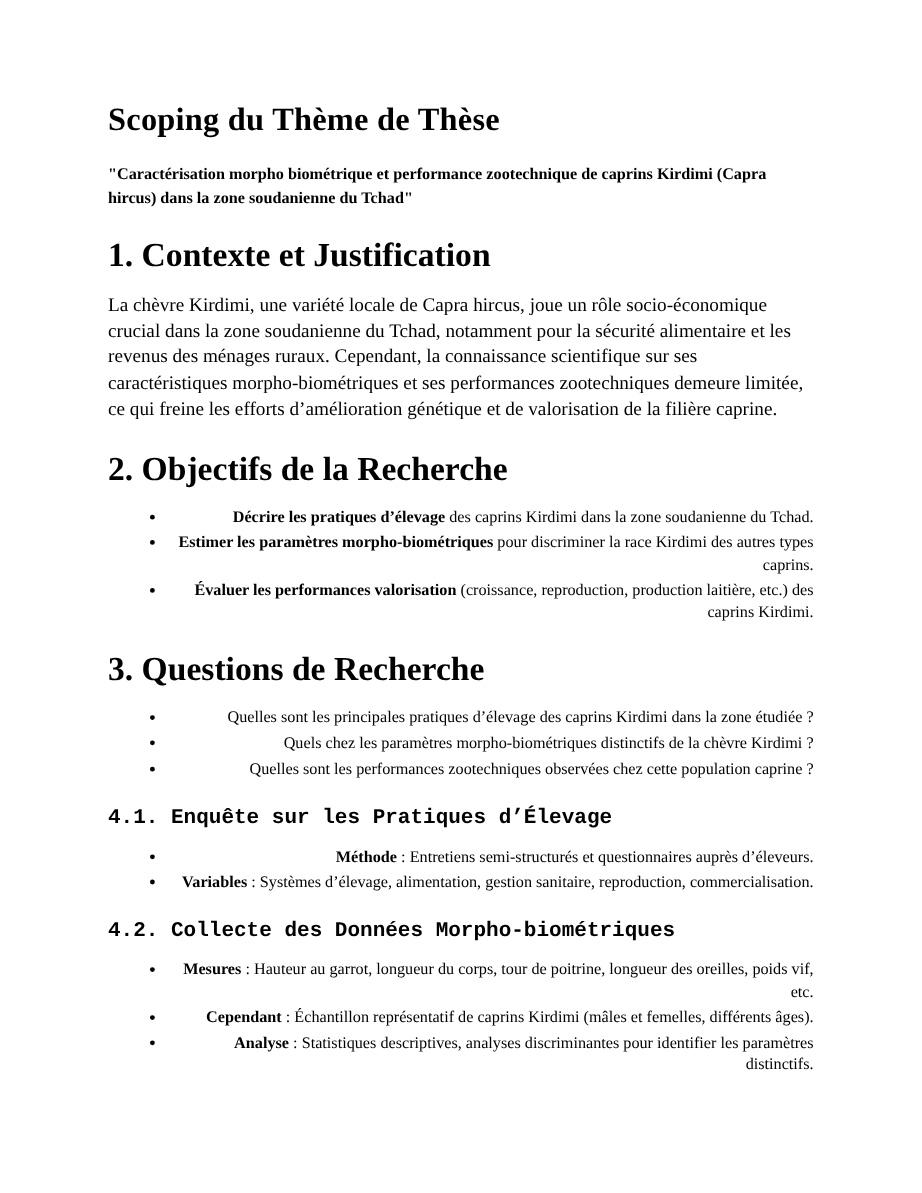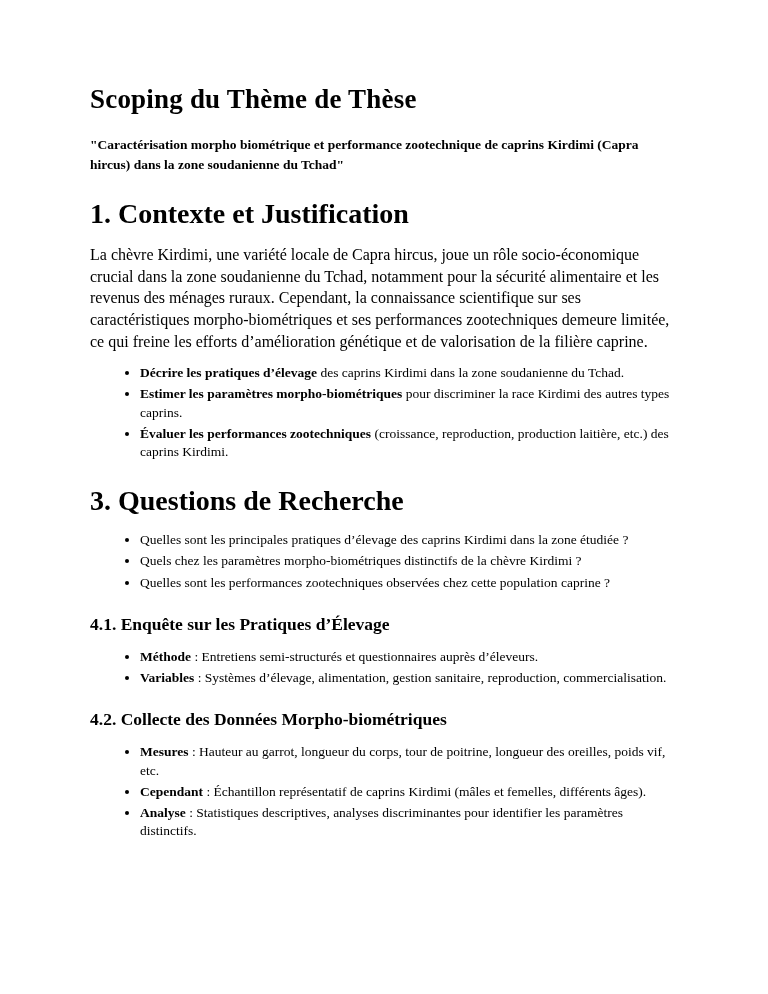--- a/index.html
+++ b/index.html
@@ -32,54 +32,57 @@
     font-size: 28px;
     font-weight: bold;
     margin-top: 24px;
     margin-bottom: 14px;
   }
   h3.sub-heading {
     font-size: 17.5px;
     font-weight: bold;
     margin-top: 22px;
     margin-bottom: 13px;
+    font-family: Liberation Mono, monospace;
   }
   p.body-text {
     font-size: 16px;
     line-height: 1.35;
     margin-bottom: 10px;
   }
   ul.bullet-list {
     margin: 12px 0 16px 0;
     padding-left: 50px;
     list-style-type: disc;
   }
   ul.bullet-list li {
     font-size: 13.5px;
     line-height: 1.35;
     margin-bottom: 3px;
+    text-align: right;
   }
   .b { font-weight: bold; }
 </style>
 </head>
 <body>
 
 <div class="page">
 
   <h1 class="doc-title">Scoping du Thème de Thèse</h1>
 
   <p class="subtitle">"Caractérisation morpho biométrique et performance zootechnique de caprins Kirdimi (Capra hircus) dans la zone soudanienne du Tchad"</p>
 
   <h2 class="section-heading">1. Contexte et Justification</h2>
   <p class="body-text">La chèvre Kirdimi, une variété locale de Capra hircus, joue un rôle socio-économique crucial dans la zone soudanienne du Tchad, notamment pour la sécurité alimentaire et les revenus des ménages ruraux. Cependant, la connaissance scientifique sur ses caractéristiques morpho-biométriques et ses performances zootechniques demeure limitée, ce qui freine les efforts d’amélioration génétique et de valorisation de la filière caprine.</p>
 
+  <h2 class="section-heading">2. Objectifs de la Recherche</h2>
   <ul class="bullet-list">
     <li><span class="b">Décrire les pratiques d’élevage</span><span> des caprins Kirdimi dans la zone soudanienne du Tchad.</span></li>
     <li><span class="b">Estimer les paramètres morpho-biométriques</span><span> pour discriminer la race Kirdimi des autres types caprins.</span></li>
-    <li><span class="b">Évaluer les performances zootechniques</span><span> (croissance, reproduction, production laitière, etc.) des caprins Kirdimi.</span></li>
+    <li><span class="b">Évaluer les performances valorisation</span><span> (croissance, reproduction, production laitière, etc.) des caprins Kirdimi.</span></li>
   </ul>
 
   <h2 class="section-heading">3. Questions de Recherche</h2>
   <ul class="bullet-list">
     <li><span>Quelles sont les principales pratiques d’élevage des caprins Kirdimi dans la zone étudiée ?</span></li>
     <li><span>Quels chez les paramètres morpho-biométriques distinctifs de la chèvre Kirdimi ?</span></li>
     <li><span>Quelles sont les performances zootechniques observées chez cette population caprine ?</span></li>
   </ul>
 
 

